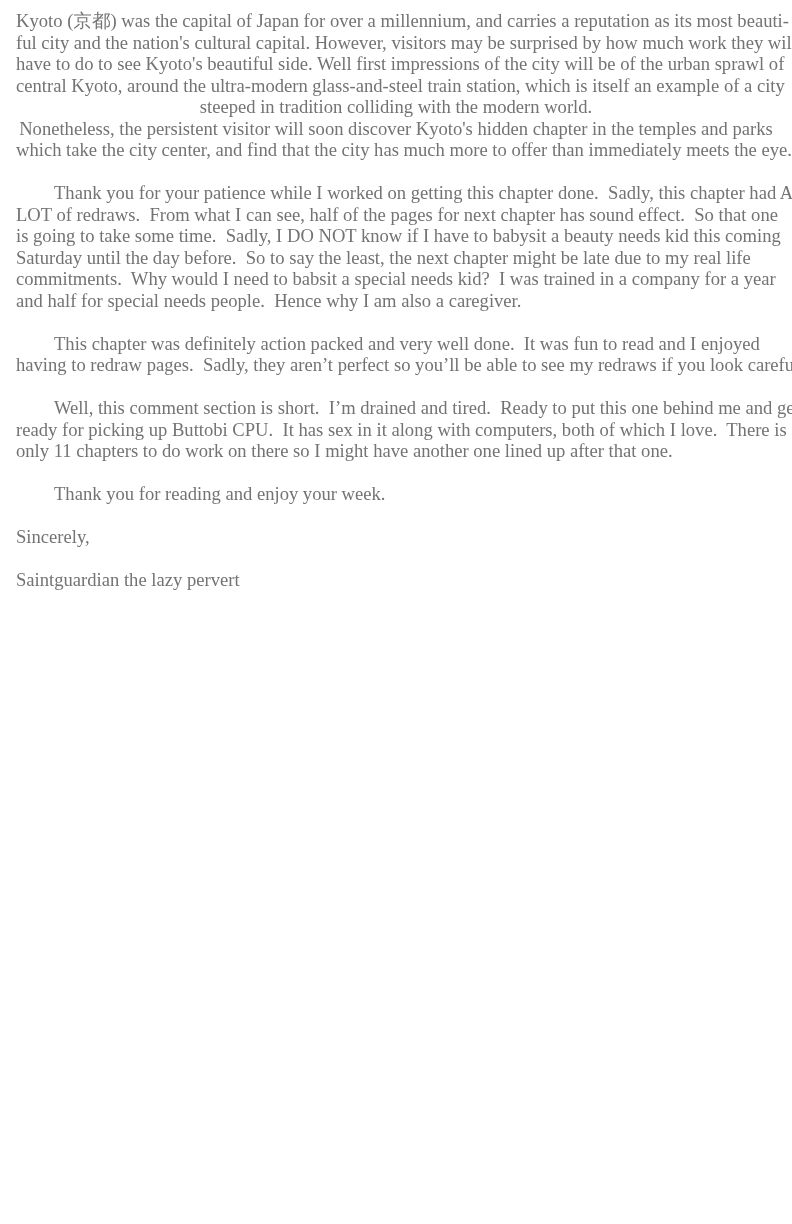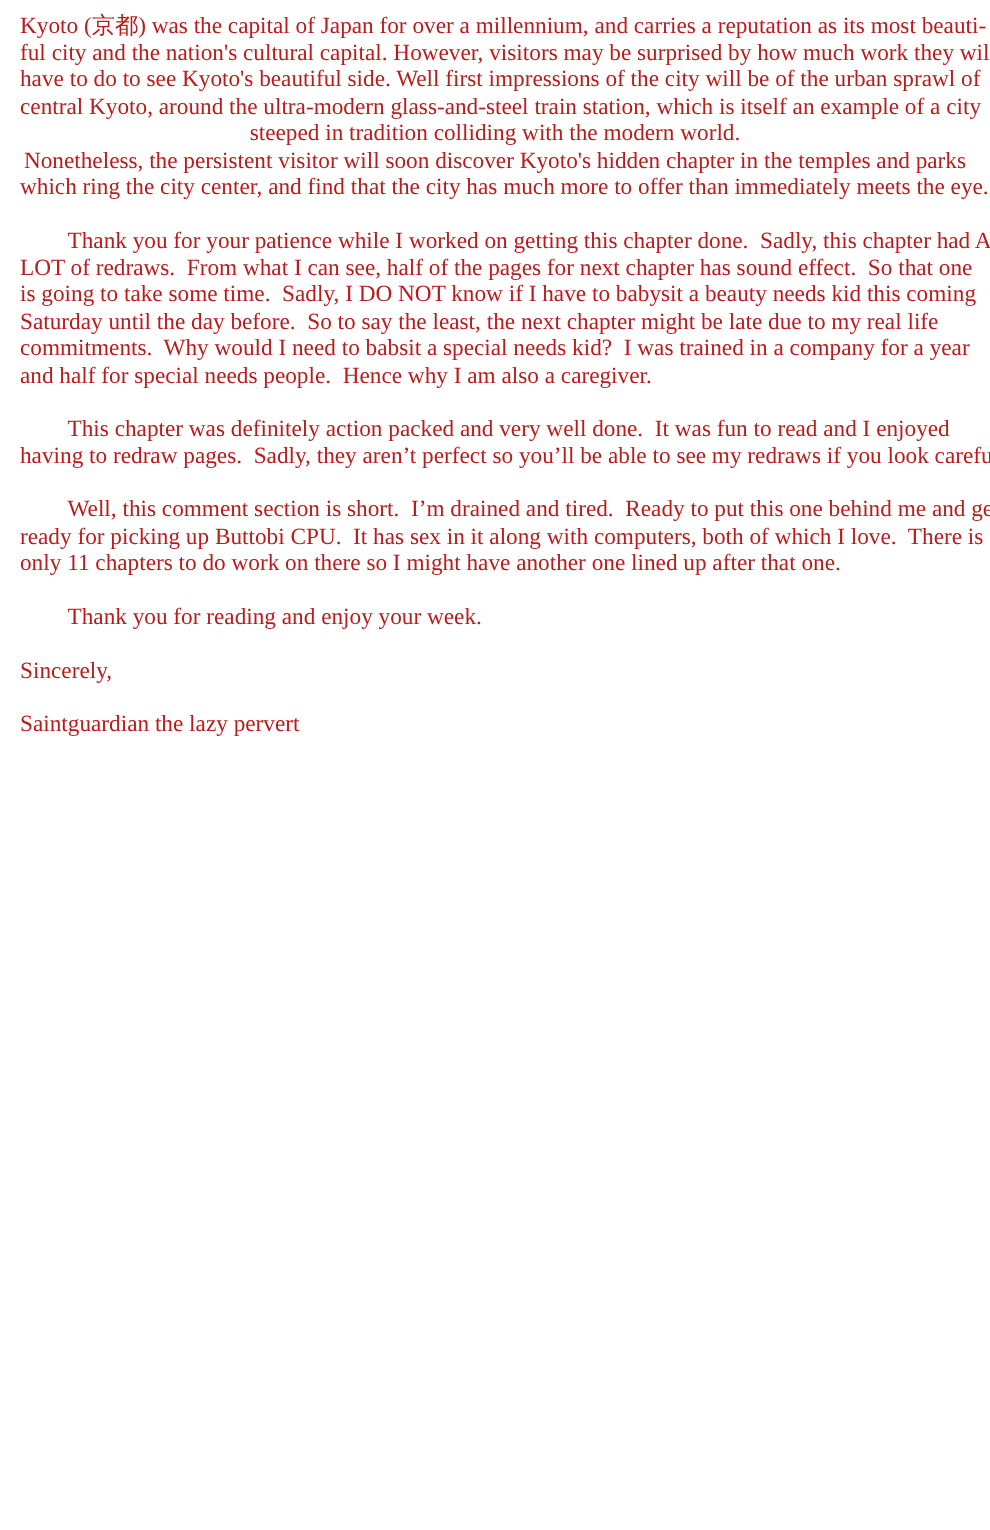--- a/index.html
+++ b/index.html
@@ -6,21 +6,21 @@
     margin: 0;
     padding: 0;
     background: #ffffff;
   }
   .page {
     box-sizing: border-box;
     width: 792px;
     height: 1224px;
     padding: 10px 16px 0 16px;
     background: #ffffff;
-    color: #b91c1c;
+    color: #737373;
     font-family: "Liberation Serif", "DejaVu Serif", serif;
     font-size: 18.6px;
     line-height: 21.5px;
     overflow: hidden;
   }
   .para {
     margin: 0 0 21.5px 0;
   }
   .para:last-child {
     margin-bottom: 16px;
@@ -38,21 +38,21 @@
 <body>
 
 <div class="page">
   <div class="para centered">
       <div class="line">Kyoto (京都) was the capital of Japan for over a millennium, and carries a reputation as its most beauti-</div>
       <div class="line">ful city and the nation's cultural capital. However, visitors may be surprised by how much work they will</div>
       <div class="line">have to do to see Kyoto's beautiful side. Well first impressions of the city will be of the urban sprawl of</div>
       <div class="line">central Kyoto, around the ultra-modern glass-and-steel train station, which is itself an example of a city</div>
       <div class="line">steeped in tradition colliding with the modern world.</div>
       <div class="line">Nonetheless, the persistent visitor will soon discover Kyoto's hidden chapter in the temples and parks</div>
-      <div class="line">which ring the city center, and find that the city has much more to offer than immediately meets the eye.</div>
+      <div class="line">which take the city center, and find that the city has much more to offer than immediately meets the eye.</div>
     </div>
 
 
   <div class="para">
       <div class="line">	Thank you for your patience while I worked on getting this chapter done.  Sadly, this chapter had A</div>
       <div class="line">LOT of redraws.  From what I can see, half of the pages for next chapter has sound effect.  So that one</div>
       <div class="line">is going to take some time.  Sadly, I DO NOT know if I have to babysit a beauty needs kid this coming</div>
       <div class="line">Saturday until the day before.  So to say the least, the next chapter might be late due to my real life</div>
       <div class="line">commitments.  Why would I need to babsit a special needs kid?  I was trained in a company for a year</div>
       <div class="line">and half for special needs people.  Hence why I am also a caregiver.</div>

